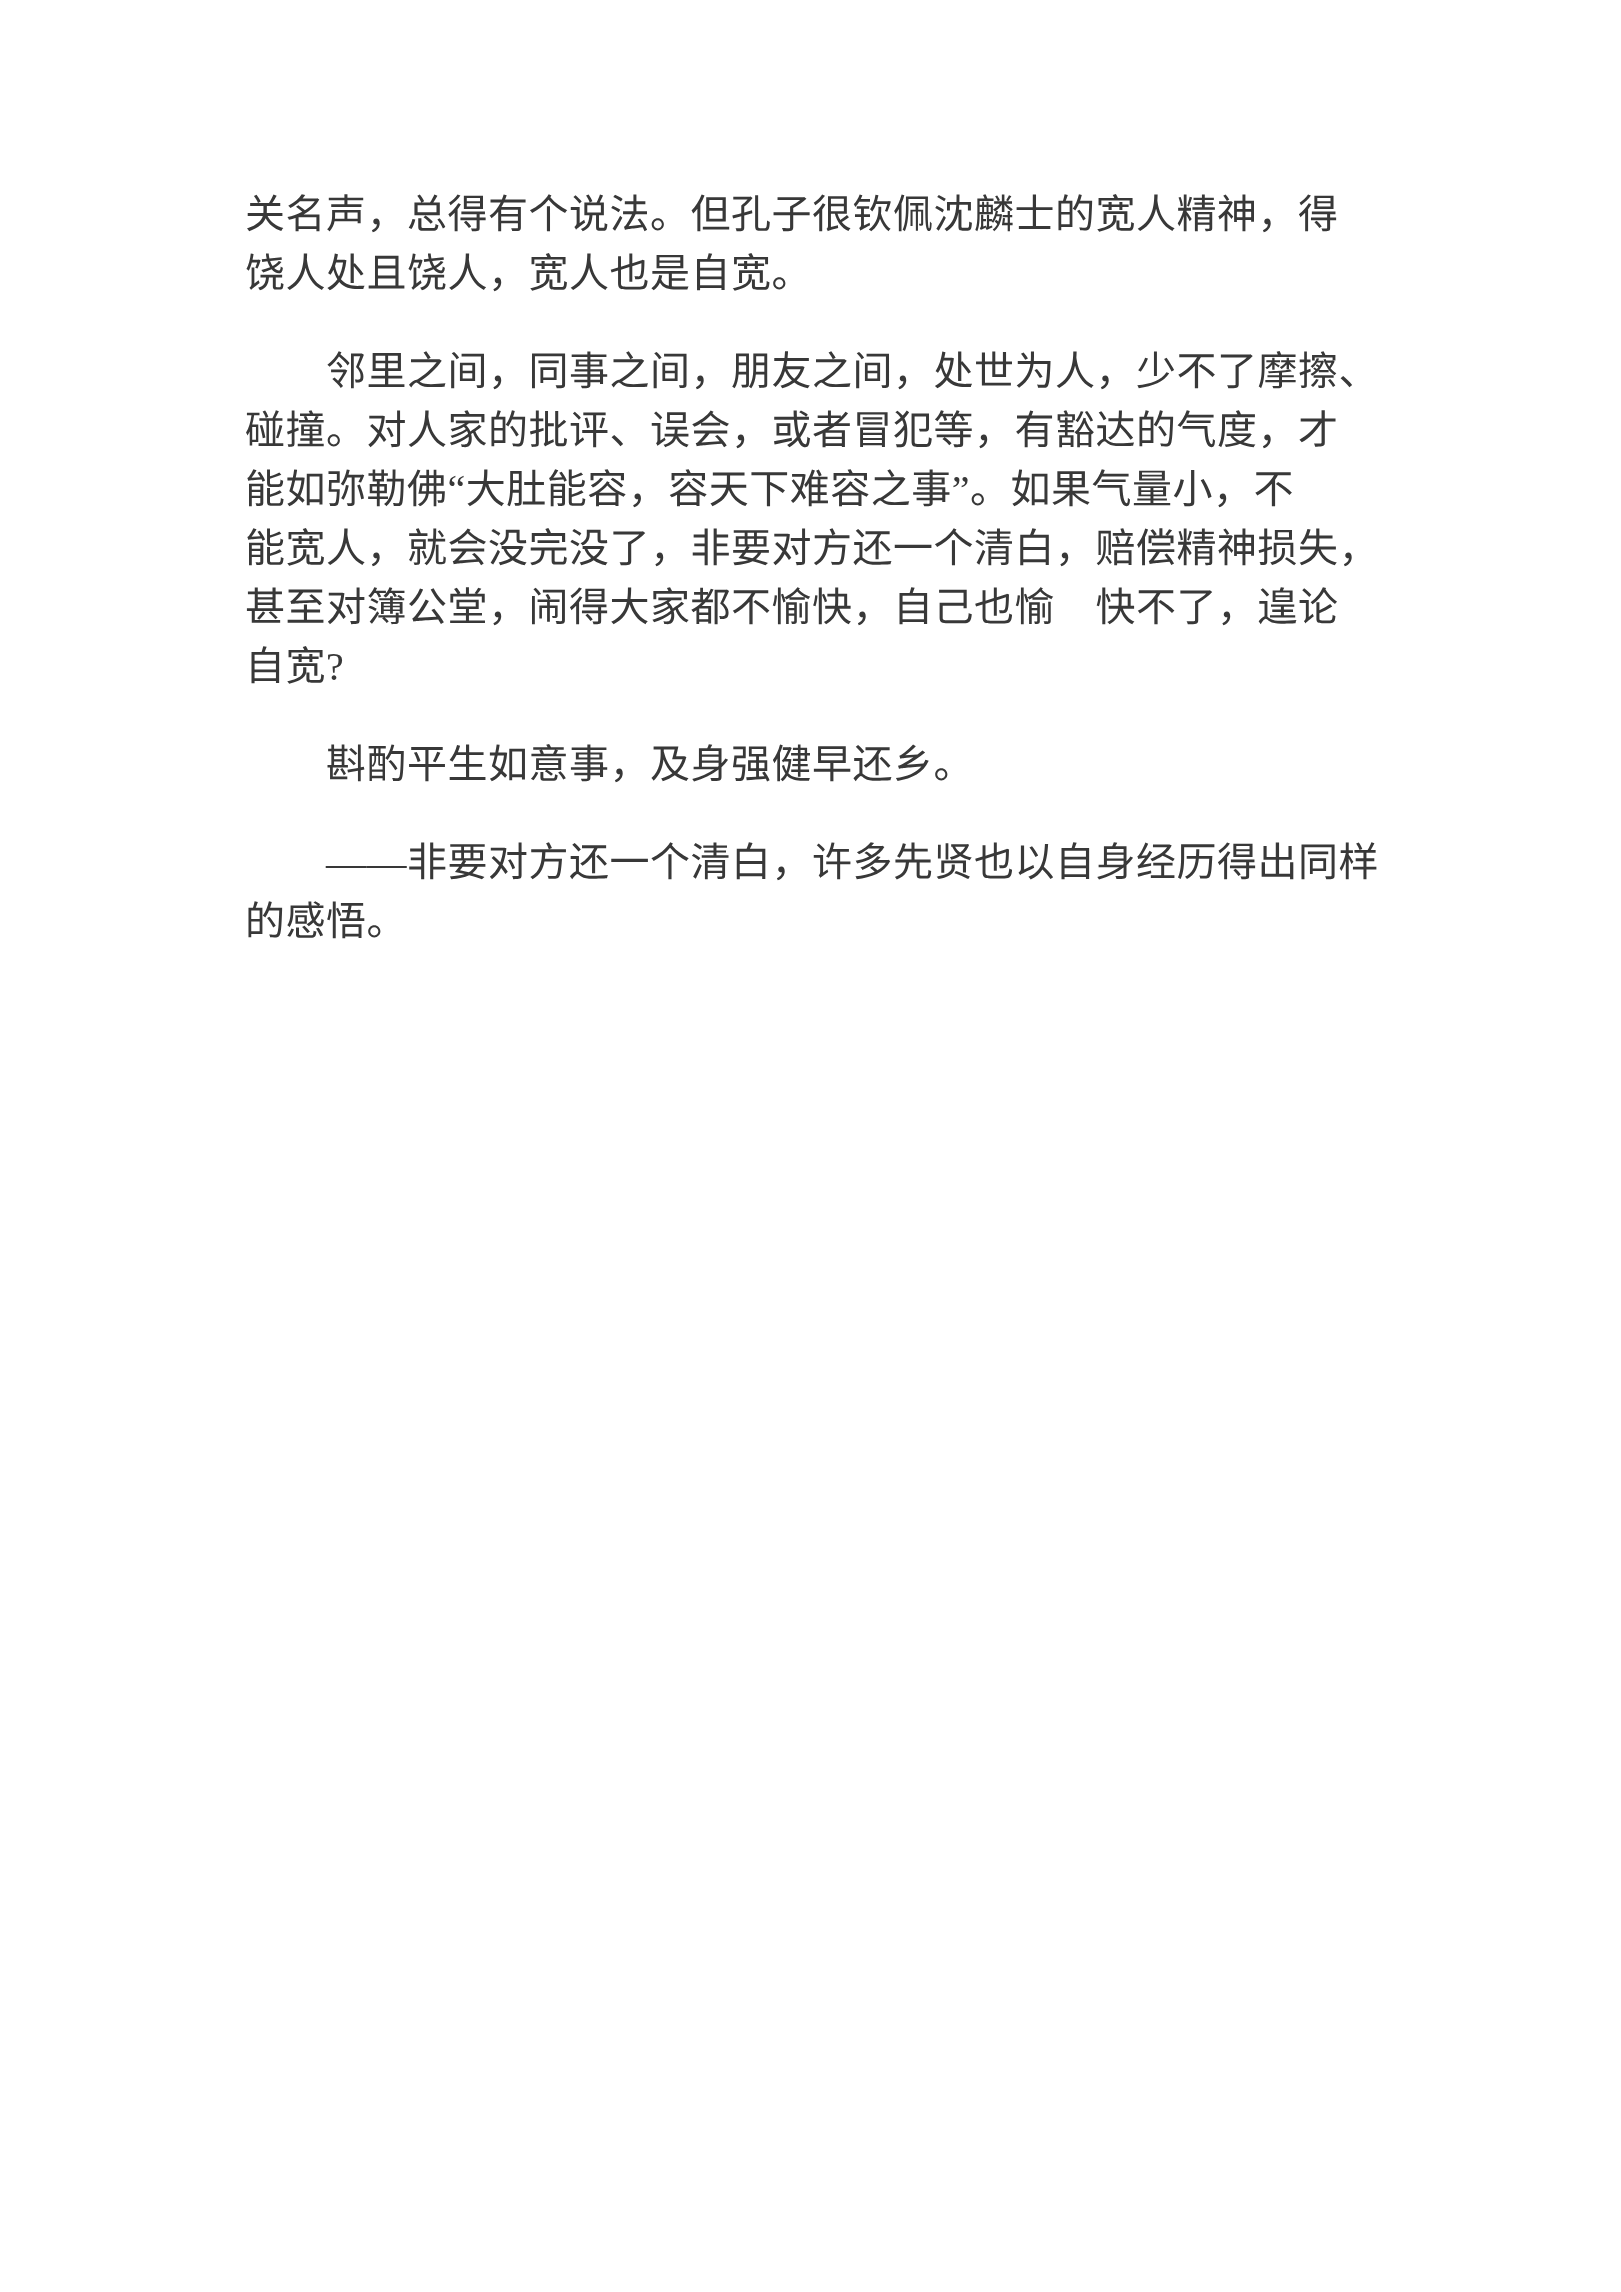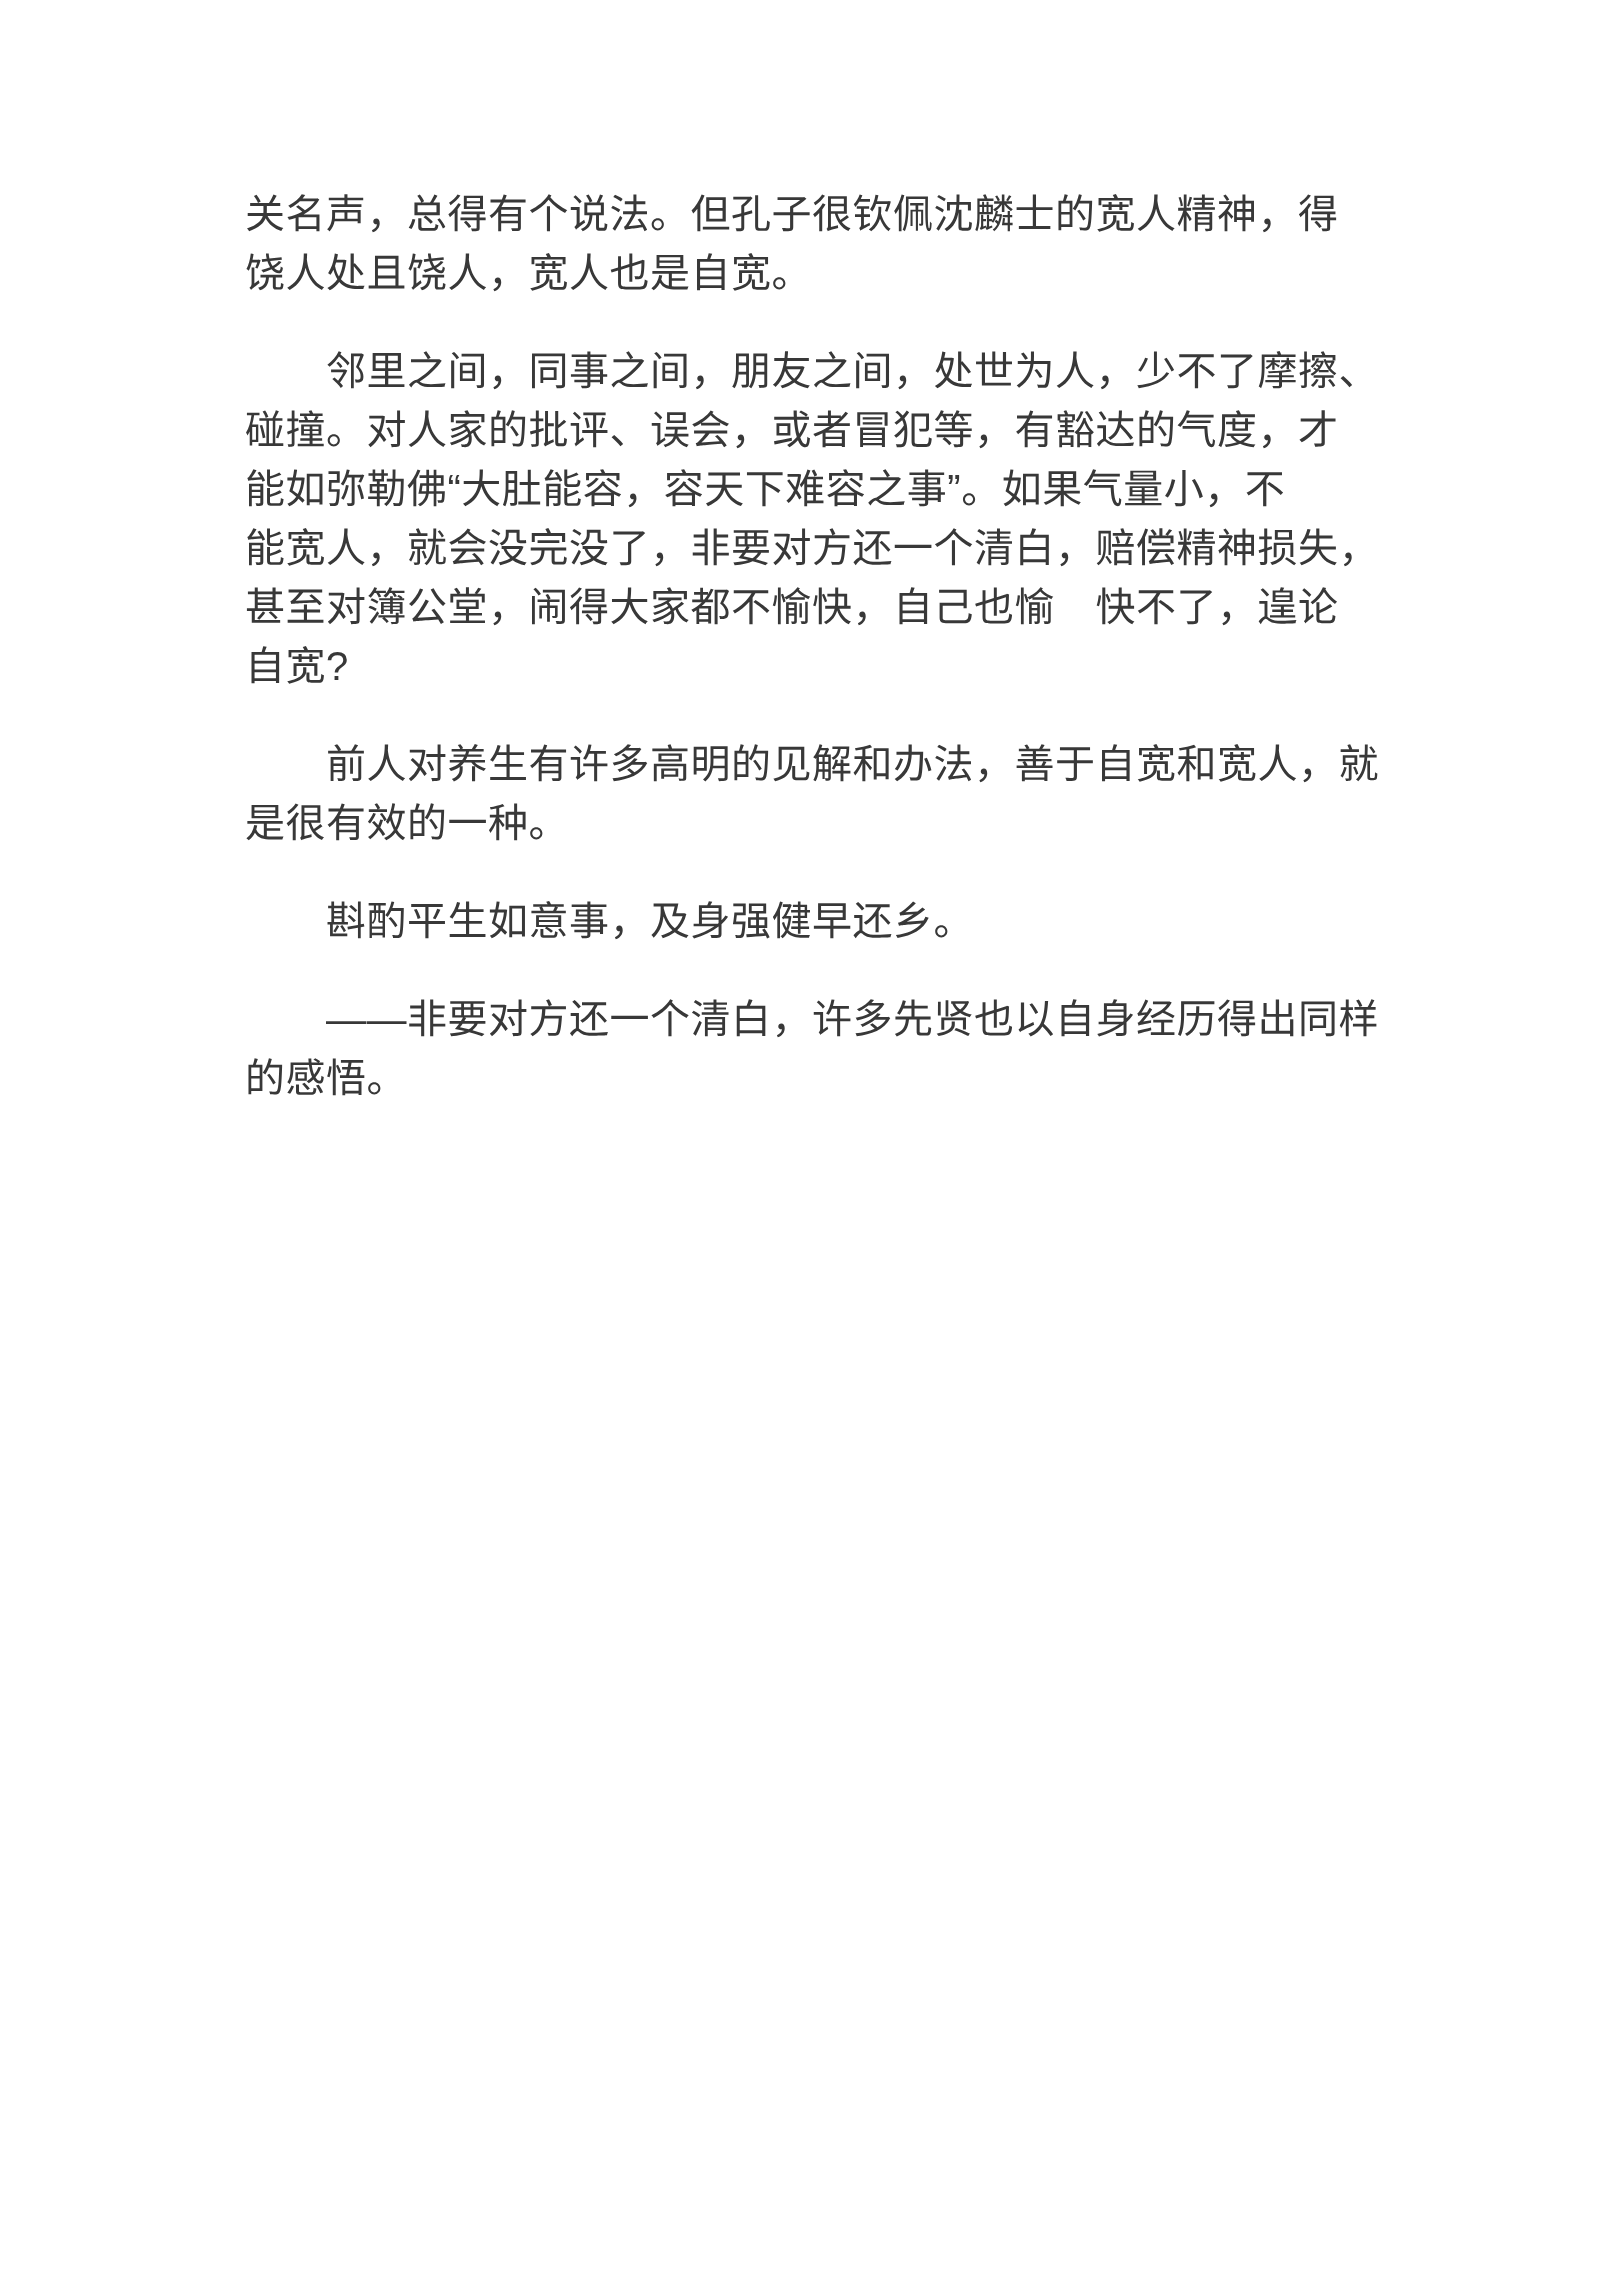--- a/index.html
+++ b/index.html
@@ -13,40 +13,38 @@
     overflow: hidden;
   }
   .page {
     box-sizing: border-box;
     width: 1621px;
     height: 2293px;
     background: #ffffff;
     padding: 185px 233px 0 245px;
   }
   .paragraph {
-    font-family: Liberation Sans, sans-serif;
+    font-family: Liberation Serif, serif;
     font-size: 40px;
     line-height: 59px;
     letter-spacing: 0.5px;
     color: #383838;
     white-space: pre;        
     margin: 0 0 39px 0;
   }
 </style>
 </head>
 <body>
 
 <div class="page">
   <div class="paragraph">关名声，总得有个说法。但孔子很钦佩沈麟士的宽人精神，得
 饶人处且饶人，宽人也是自宽。</div>
   <div class="paragraph">　　邻里之间，同事之间，朋友之间，处世为人，少不了摩擦、
 碰撞。对人家的批评、误会，或者冒犯等，有豁达的气度，才
 能如弥勒佛“大肚能容，容天下难容之事”。如果气量小，不
 能宽人，就会没完没了，非要对方还一个清白，赔偿精神损失，
 甚至对簿公堂，闹得大家都不愉快，自己也愉　快不了，遑论
 自宽?</div>
-  <div class="paragraph">　　前人对养生有许多高明的见解和办法，善于自宽和宽人，就
-是很有效的一种。</div>
   <div class="paragraph">　　斟酌平生如意事，及身强健早还乡。</div>
   <div class="paragraph">　　——非要对方还一个清白，许多先贤也以自身经历得出同样
 的感悟。</div>
 </div>
 
 
 </body></html>

